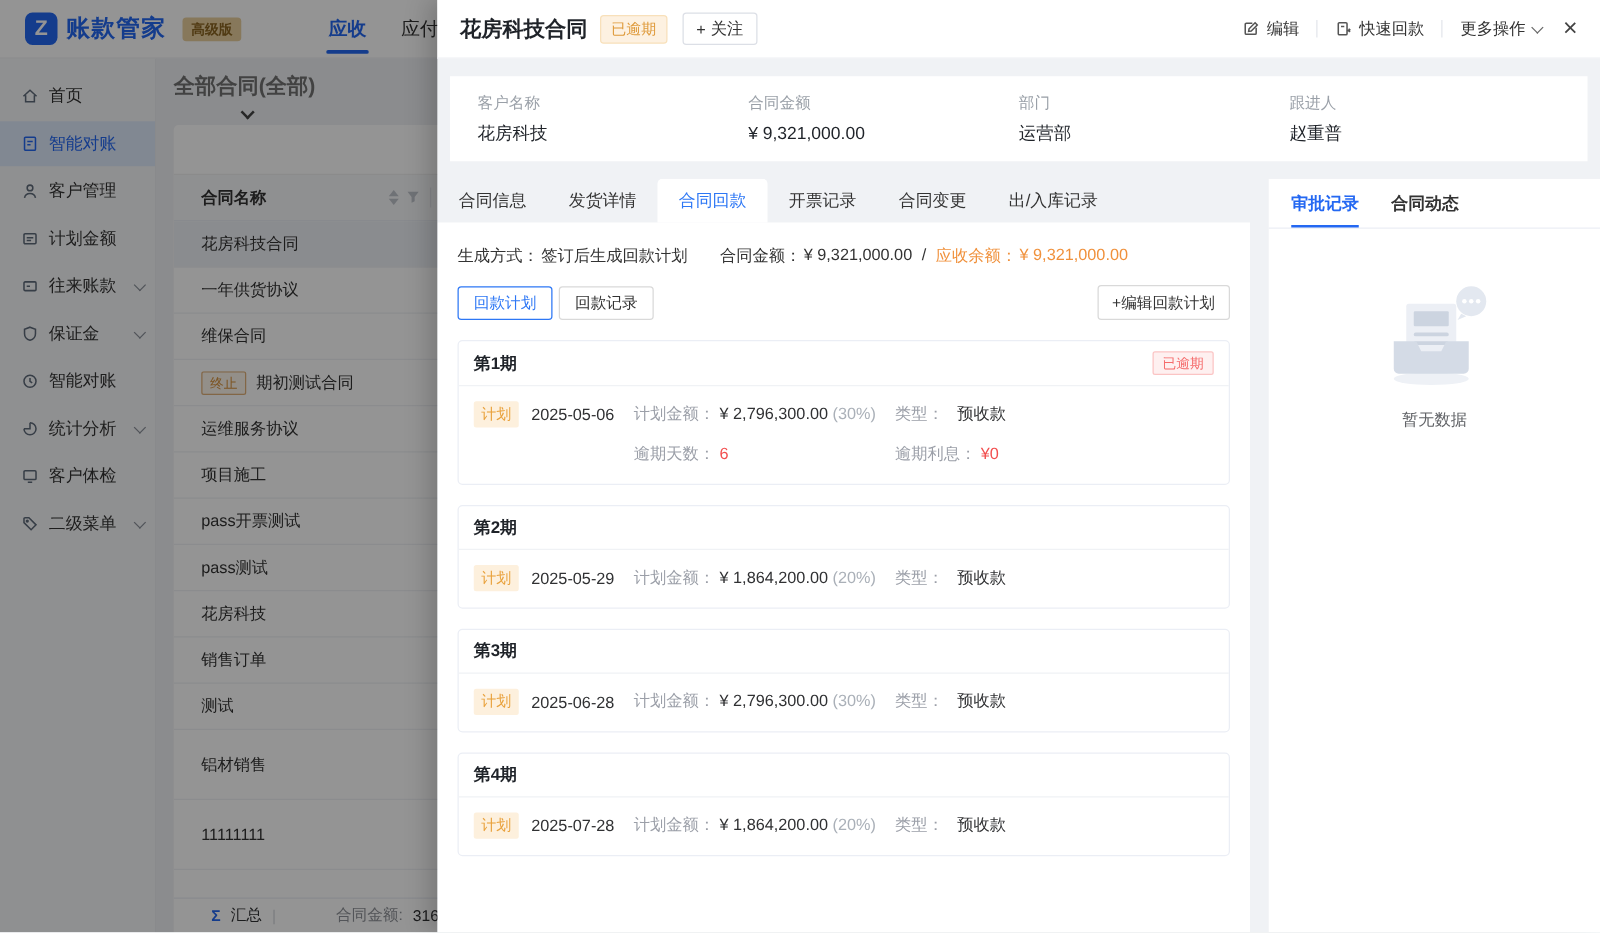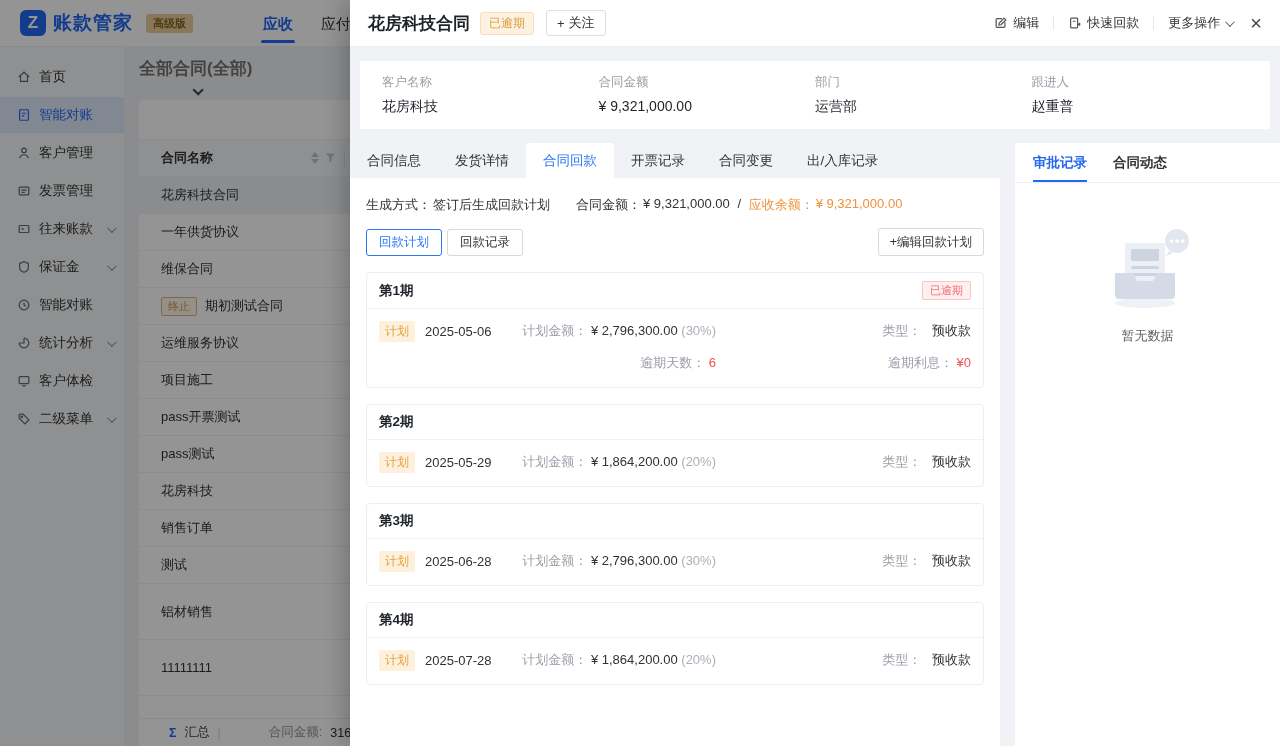--- a/index.html
+++ b/index.html
@@ -83,21 +83,21 @@
   .orange { color:#f0913c; }
   .toggle-row { display:flex; align-items:center; margin:14px 0 16px; }
   .tog-btn { height:27px; padding:0 12px; border:1px solid #d9d9d9; background:#fff; border-radius:3px; font-size:12.5px; color:#333; margin-right:5px; cursor:pointer; }
   .tog-btn.active { border-color:#2d77f5; color:#2d77f5; }
   .edit-plan-btn { margin-left:auto; height:28px; padding:0 11px; border:1px solid #d9d9d9; background:#fff; border-radius:3px; font-size:12.5px; color:#333; cursor:pointer; }
 
   .period-card { border:1px solid #ebeef5; border-radius:4px; margin-bottom:16px; }
   .pc-head { display:flex; align-items:center; padding:8px 12px; border-bottom:1px solid #f0f2f5; }
   .pc-title { font-weight:bold; color:#1f2329; font-size:13.5px; }
   .pc-badge { margin-left:auto; background:#fef0f0; border:1px solid #fbc4c4; color:#f56c6c; font-size:11px; padding:1px 7px; border-radius:2px; }
-  .pc-body { padding:10px 12px 12px;text-align:right; }
+  .pc-body { padding:10px 12px 12px; }
   .pc-row { display:grid; grid-template-columns:128px 1fr 255px; align-items:center; min-height:24px; margin-bottom:8px; }
   .pc-row:last-child { margin-bottom:0; }
   .tagdate { display:flex; align-items:center; gap:10px; }
   .plan-tag { background:#fdf0dd; color:#e9a13b; font-size:12px; padding:2px 6px; border-radius:2px; }
   .pc-date { color:#303133; font-size:13px; }
   .lab { color:#9b9fa8; }
   .val { color:#303133; }
   .pct { color:#aab0b8; }
   .red { color:#f24f4f; }
 
@@ -155,21 +155,21 @@
         </span>
       <span>客户管理</span>
     </div>
     <div class="side-item">
       <span class="sicon">
           <svg width="14" height="14" viewBox="0 0 16 16" fill="none" stroke="currentColor" stroke-width="1.4">
             <rect x="2.5" y="3.5" width="11" height="9" rx="1"></rect>
             <path d="M5 7h6M5 9.5h4"></path>
           </svg>
         </span>
-      <span>发票管理</span>
+      <span>计划金额</span>
     </div>
     <div class="side-item">
       <span class="sicon">
           <svg width="14" height="14" viewBox="0 0 16 16" fill="none" stroke="currentColor" stroke-width="1.4">
             <rect x="2.5" y="4" width="11" height="8" rx="1"></rect>
             <path d="M5 8h3"></path>
           </svg>
         </span>
       <span>往来账款</span>
       <span class="chev"></span>

